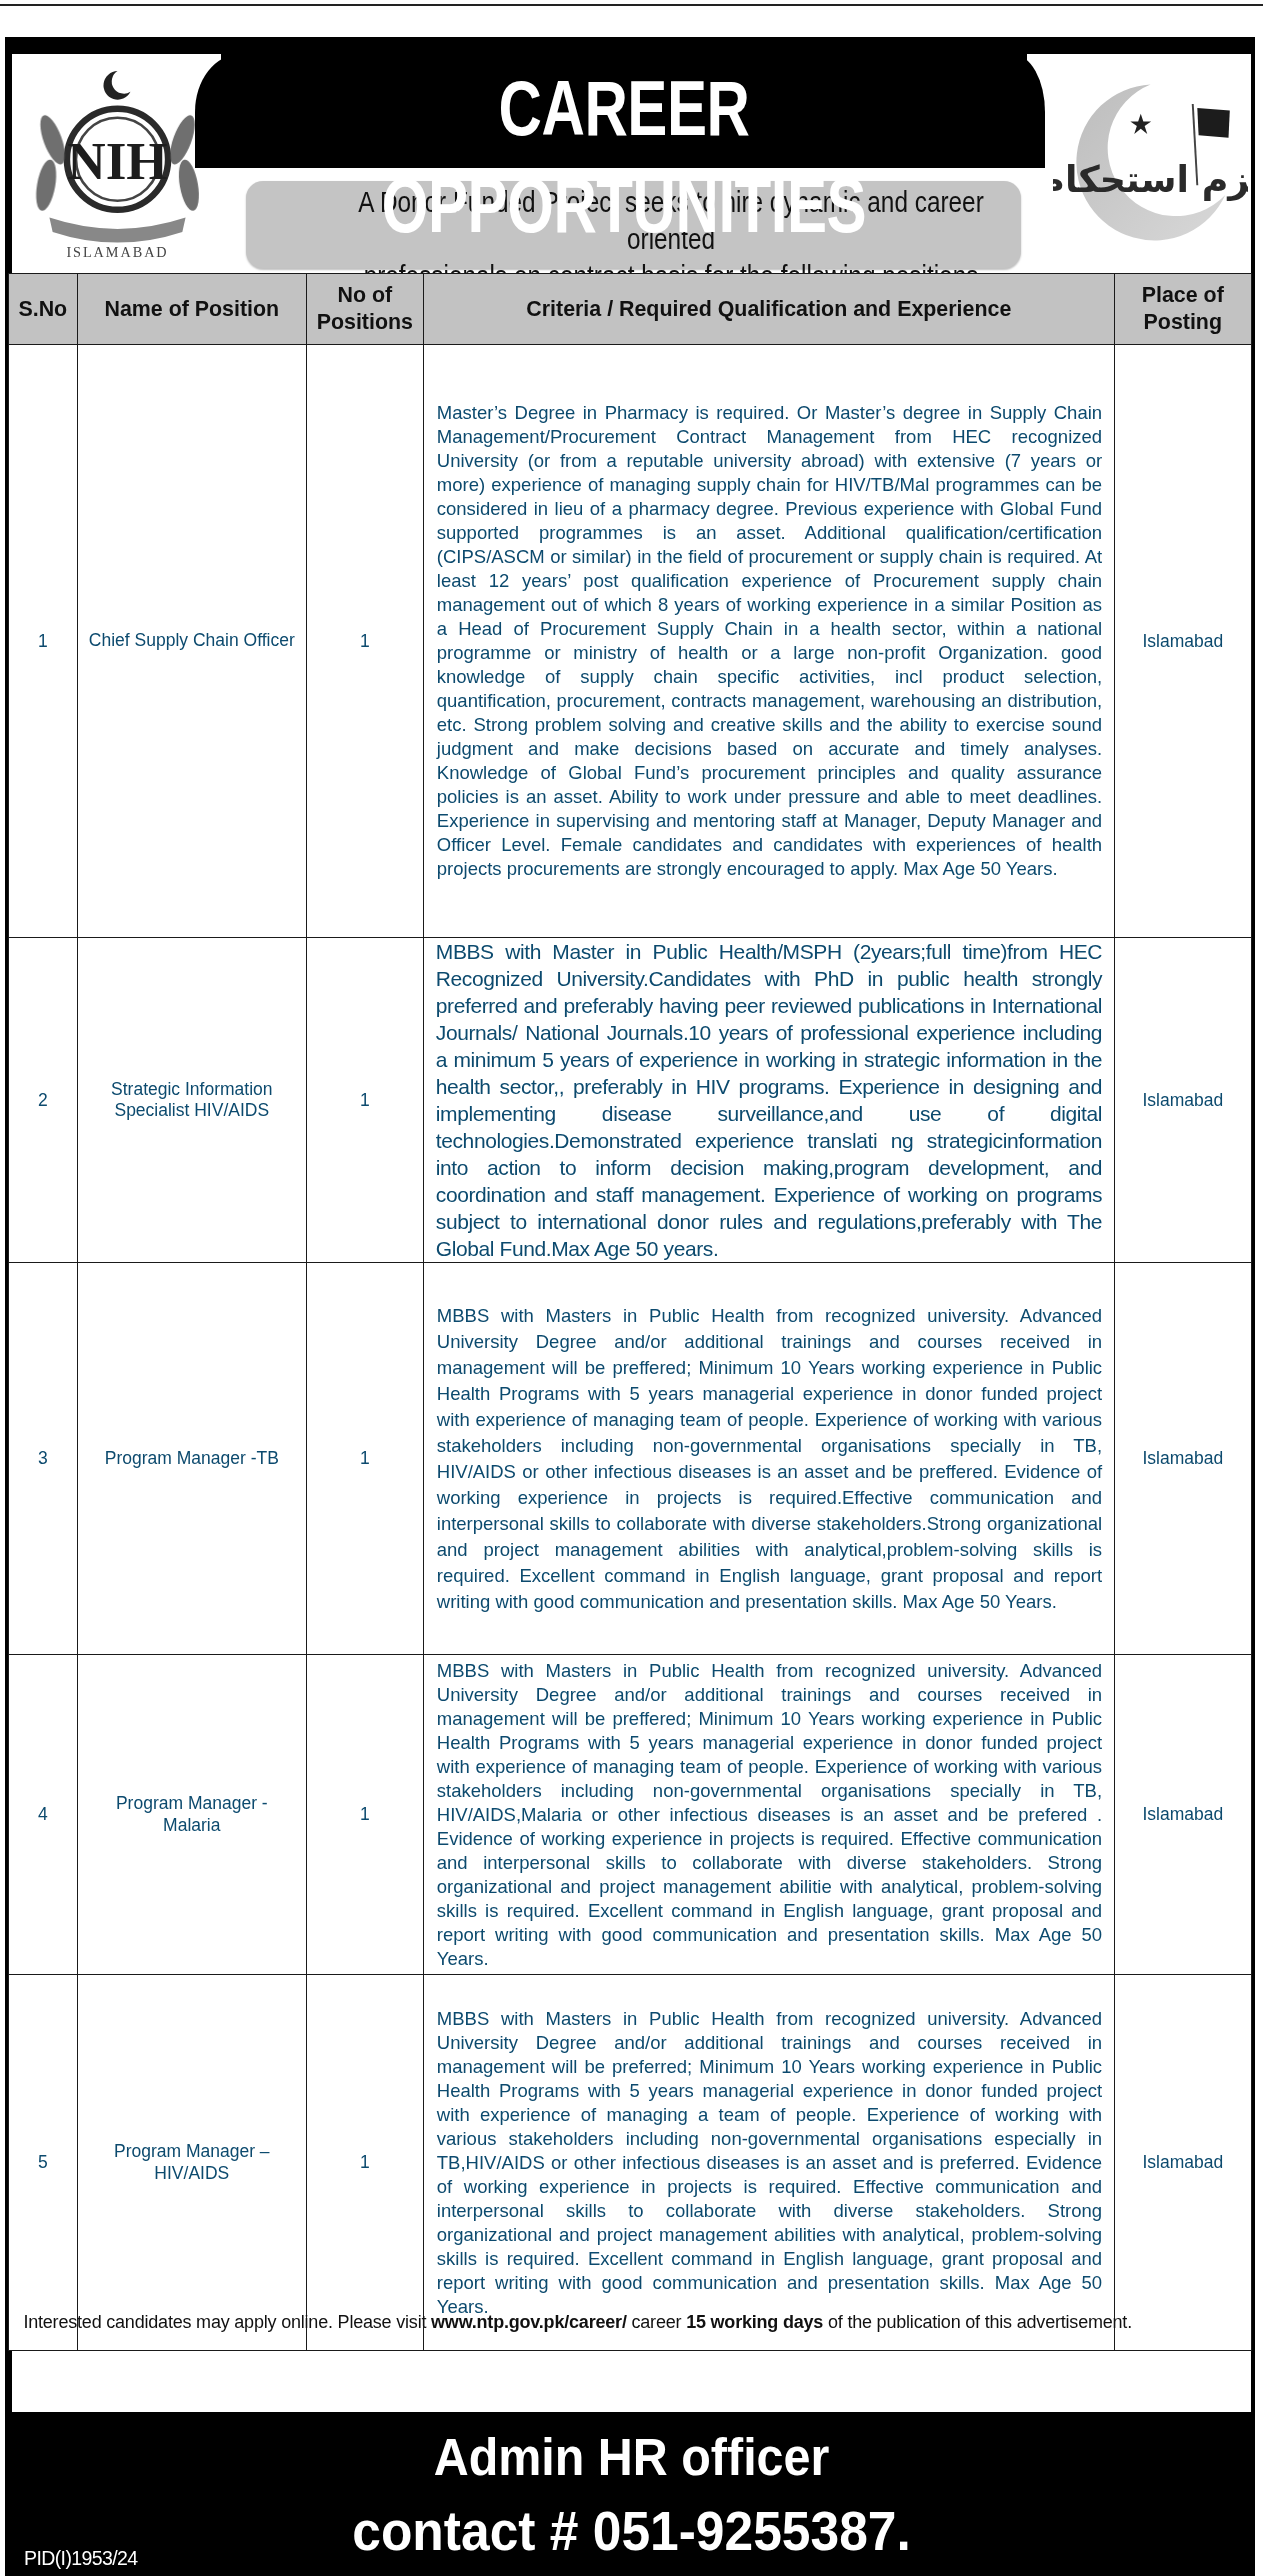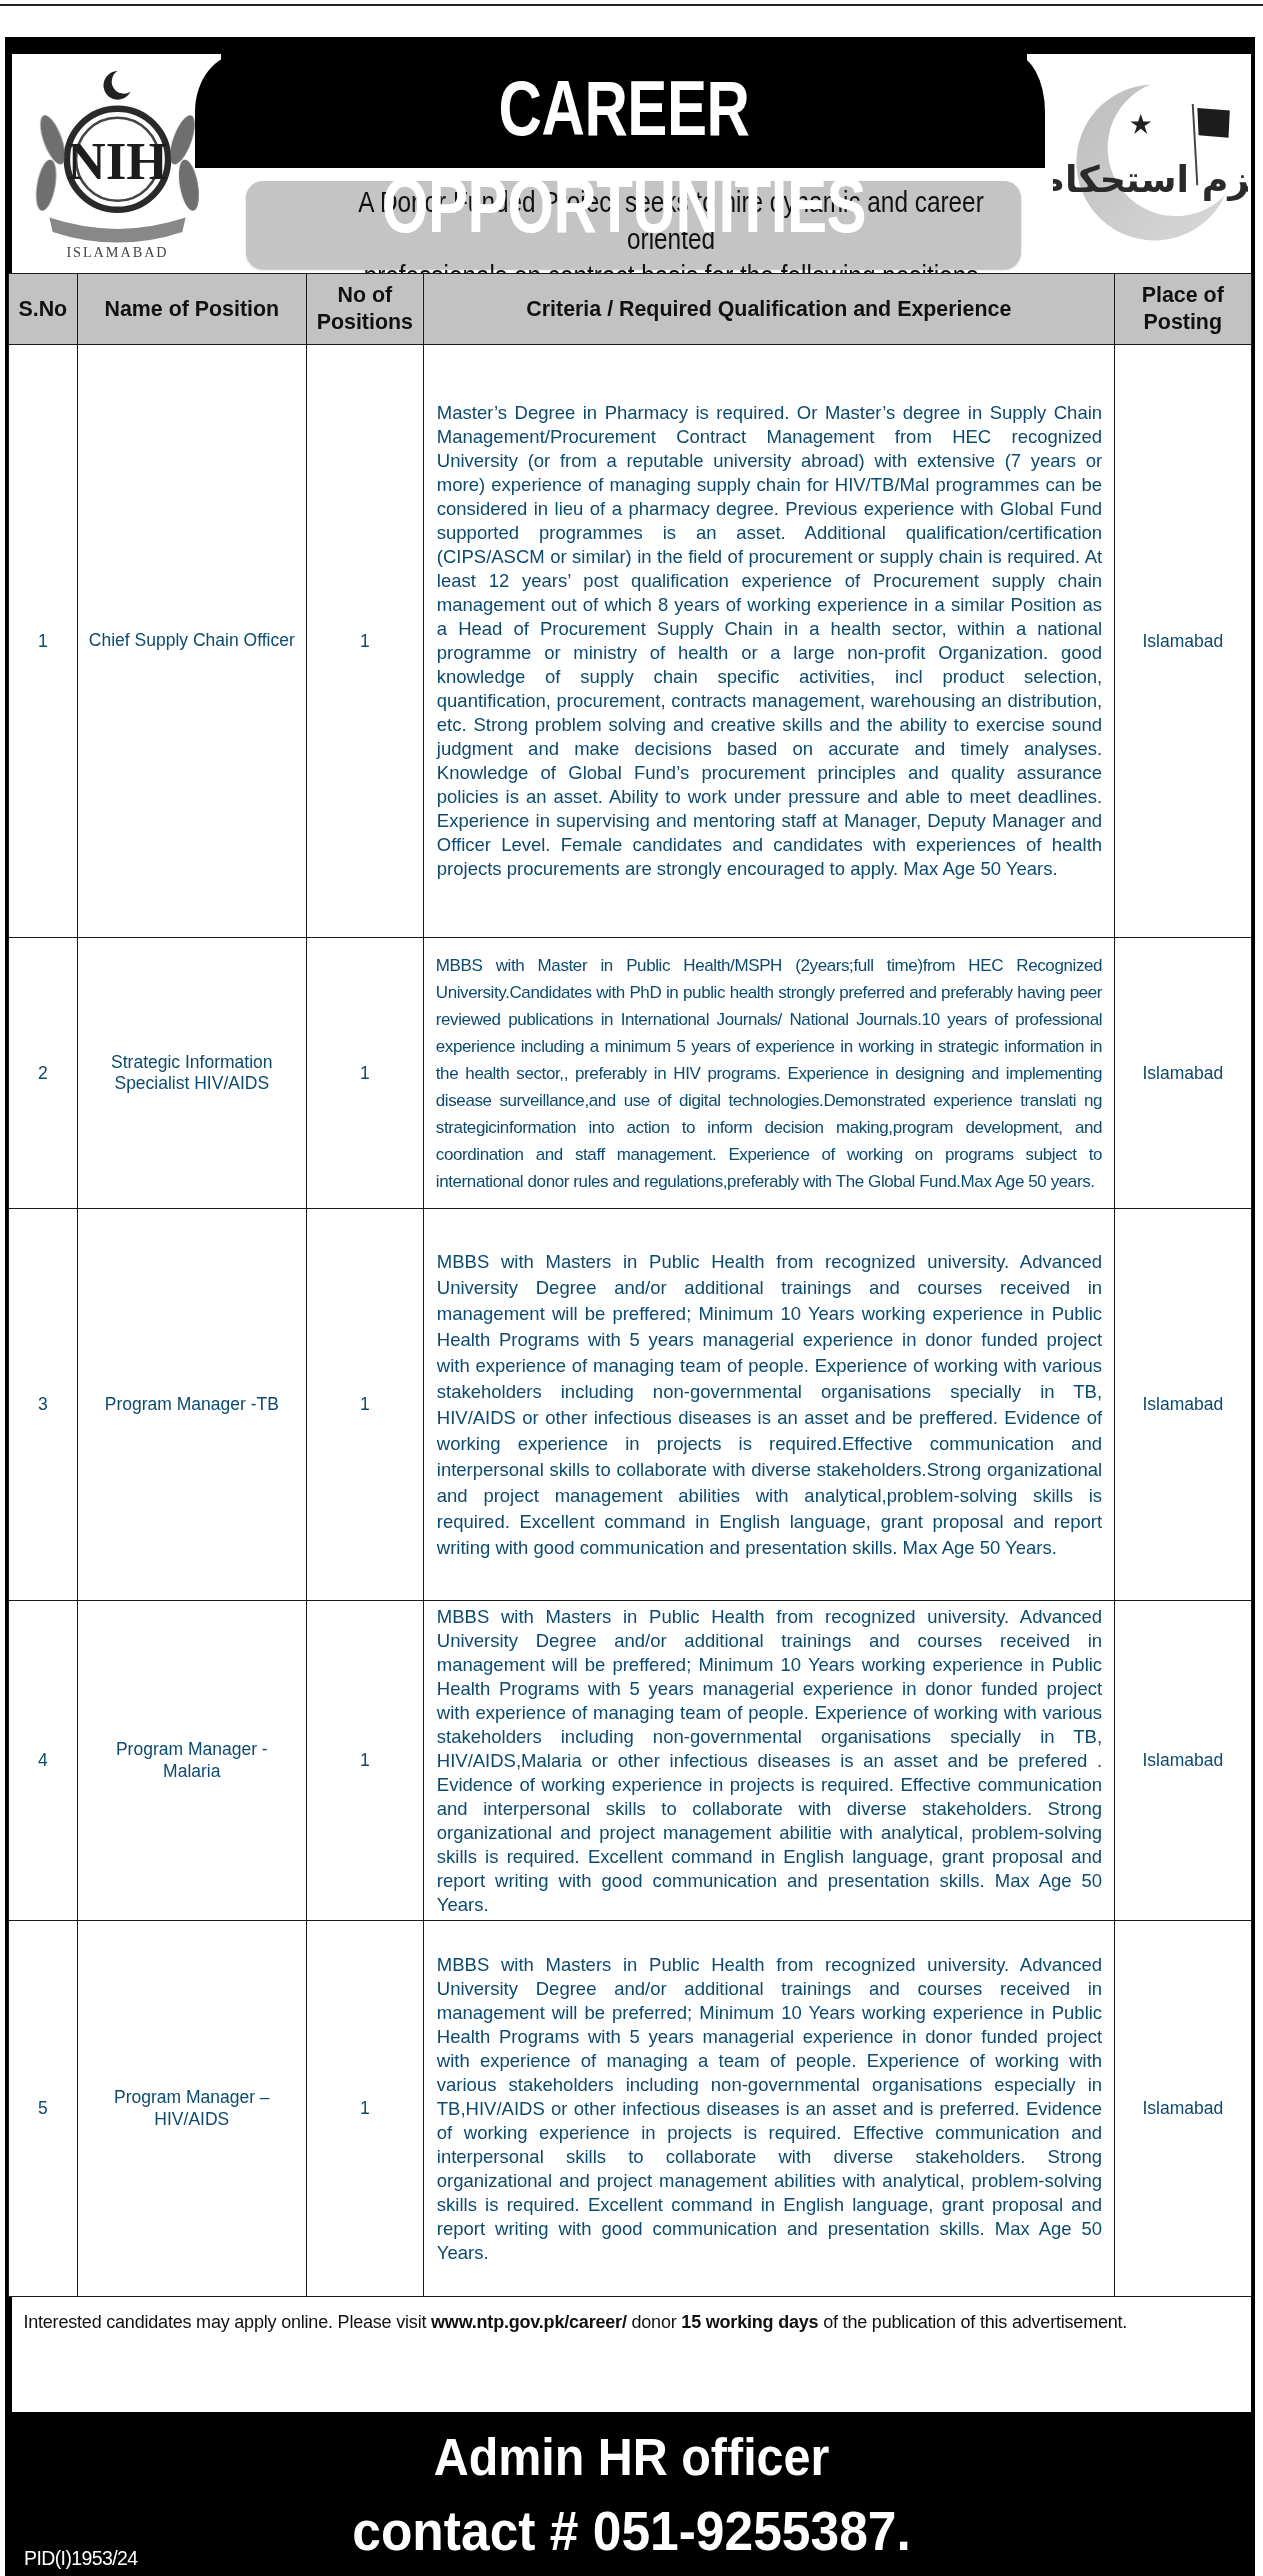--- a/index.html
+++ b/index.html
@@ -29,21 +29,21 @@
   .subtitle-text { position: absolute; left: 246px; top: 184px; width: 850px; text-align: center;
     font-size: 29px; line-height: 37px; color: #111; }
   .subtitle-text span { display: block; transform: scaleX(0.84); }
 
   
   .tbl { position: absolute; left: 7.8px; top: 273px; width: 1243px; border-collapse: collapse; table-layout: fixed; }
   .tbl th, .tbl td { border: 1.9px solid #1a1a1a; vertical-align: middle; }
   .tbl th { background: #c2c2c2; font-weight: bold; font-size: 21.4px; line-height: 27px; text-align: center; height: 70px; color: #111; }
   .tbl td { background: #fff; font-size: 17.5px; text-align: center; color: #0c4a6e; }
   .tbl td.crit { text-align: justify; font-size: 18.5px; line-height: 24px; padding: 0 11.7px 0 13px; vertical-align: middle; }
-  .tbl td.crit.tight { font-size: 17px; letter-spacing: -0.4px; line-height: 27px; padding-left: 12px; }
+  .tbl td.crit.tight { font-size: 21px; letter-spacing: -0.4px; line-height: 27px; padding-left: 12px; }
   .tbl td.name { padding: 12px 9px; line-height: 21.4px; }
   .col-sno { width: 69px; } .col-name { width: 229px; } .col-pos { width: 117px; }
   .col-crit { width: 691px; } .col-place { width: 137px; }
 
   
   .notice { position: absolute; left: 23.4px; top: 2310px; width: 1222px; font-size: 18px; line-height: 24px; color: #111; letter-spacing: -0.2px; }
   .notice b { font-weight: bold; }
   .bottom-band { position: absolute; left: 5.2px; top: 2412px; width: 1250px; height: 164px; background: #000; }
   .hr-title { position: absolute; left: 0; top: 2425px; width: 1263px; text-align: center; color: #fff; font-weight: bold;
     font-size: 51px; line-height: 65px; transform: scaleX(0.95); }
@@ -152,21 +152,21 @@
       <td class="name">Program Manager – HIV/AIDS</td>
       <td>1</td>
       <td class="crit">MBBS with Masters in Public Health from recognized university. Advanced University Degree and/or additional trainings and courses received in management will be preferred; Minimum 10 Years working experience in Public Health Programs with 5 years managerial experience in donor funded project with experience of managing a team of people. Experience of working with various stakeholders including non-governmental organisations especially in TB,HIV/AIDS or other infectious diseases is an asset and is preferred. Evidence of working experience in projects is required. Effective communication and interpersonal skills to collaborate with diverse stakeholders. Strong organizational and project management abilities with analytical, problem-solving skills is required. Excellent command in English language, grant proposal and report writing with good communication and presentation skills. Max Age 50 Years.</td>
       <td>Islamabad</td>
     </tr>
   </tbody>
 </table>
 
 <div class="notice">
   <div>
-    <span>Interested candidates may apply online. Please visit </span><b>www.ntp.gov.pk/career/</b><span> donor </span><b>15 working days</b><span> of the publication of this advertisement.</span>
+    <span>Interested candidates may apply online. Please visit </span><b>www.ntp.gov.pk/career/</b><span> career </span><b>15 working days</b><span> of the publication of this advertisement.</span>
   </div>
 </div>
 
 <div class="bottom-band"></div>
 <div class="hr-title">Admin HR officer</div>
 <div class="hr-contact">contact # 051-9255387.</div>
 <div class="pid">PID(I)1953/24</div>
 
 
 </body></html>

